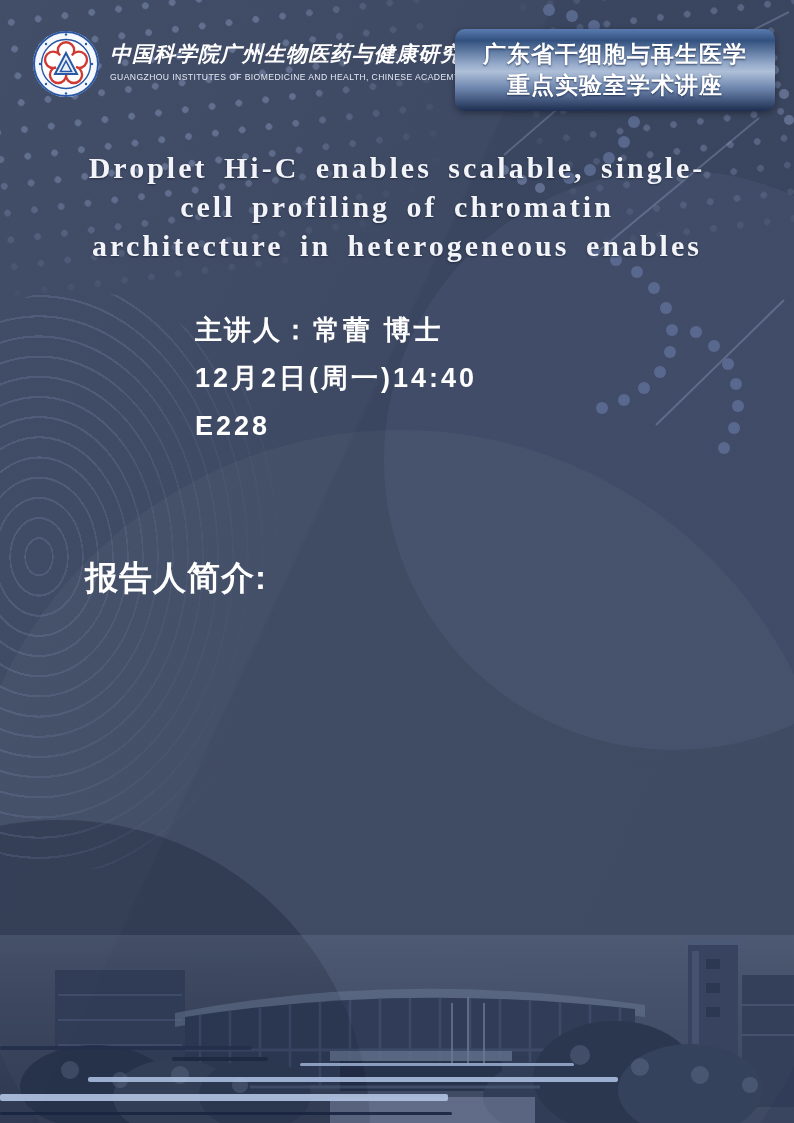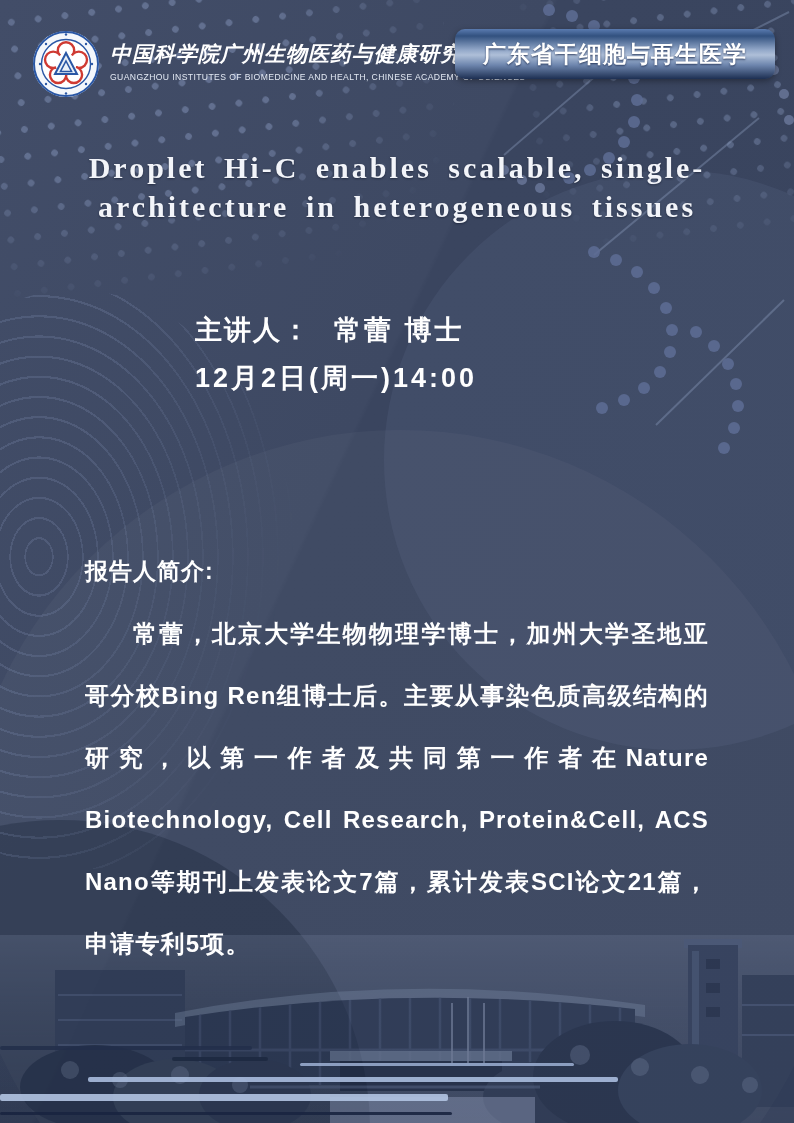--- a/index.html
+++ b/index.html
@@ -39,43 +39,43 @@
   .bar.l2{left:88px;top:1077px;width:530px;height:5px;background:#aabdde;opacity:.9;}
   .bar.l3{left:0;top:1094px;width:448px;height:7px;background:#b3c4e2;opacity:.9;}
   .bar.d3{left:0;top:1112px;width:452px;height:3px;background:#1a2540;opacity:.9;}
 
   
   .logo{position:absolute;left:32px;top:30px;width:68px;height:68px;}
   .org{position:absolute;left:110px;top:40px;width:350px;}
   .org-cn{font-family:"DejaVu Serif","Liberation Serif",serif;font-style:italic;font-weight:bold;
     font-size:21px;letter-spacing:1px;color:#ffffff;white-space:nowrap;}
   .org-en{margin-top:4px;font-size:8.6px;letter-spacing:.4px;color:#e4eaf4;white-space:nowrap;}
-  .badge{position:absolute;left:455px;top:29px;width:320px;height:50px;border-radius:10px;
+  .badge{position:absolute;left:455px;top:29px;width:320px;height:82px;border-radius:10px;
     background:linear-gradient(180deg,#5a7bb0 0%,#32517f 14%,#93a8c9 42%,#aebfd8 52%,#6e86ae 72%,#1d2f52 100%);
     box-shadow:0 2px 6px rgba(0,0,0,.35);
     display:flex;flex-direction:column;justify-content:center;align-items:center;}
   .badge div{font-size:23px;font-weight:bold;line-height:31px;letter-spacing:1px;color:#fff;
     text-shadow:0 1px 2px rgba(20,35,70,.8);}
 
   
   .title{position:absolute;left:0;top:148px;width:794px;text-align:center;
     font-family:"Liberation Serif","DejaVu Serif",serif;font-weight:bold;
     font-size:30px;line-height:39px;letter-spacing:3px;word-spacing:6px;color:#f2f4f9;
     text-shadow:0 1px 2px rgba(10,16,34,.5);}
 
   
   .details{position:absolute;left:195px;top:306px;}
   .detail-row{display:flex;align-items:baseline;height:48px;line-height:48px;
     font-size:27px;font-weight:bold;color:#fff;}
-  .detail-label{letter-spacing:2px;margin-right:23px;white-space:pre;}
+  .detail-label{letter-spacing:2px;margin-right:2px;white-space:pre;}
   .detail-value{letter-spacing:3px;white-space:pre;}
 
   
   .bio{position:absolute;left:85px;top:556px;width:624px;}
-  .bio-heading{font-size:23px;font-weight:bold;letter-spacing:1px;color:#fff;}
+  .bio-heading{font-size:33px;font-weight:bold;letter-spacing:1px;color:#fff;}
   .bio-text{margin:16px 0 0 0;font-size:24px;font-weight:bold;line-height:62px;
     letter-spacing:1.2px;text-align:justify;text-indent:2em;color:#fff;}
 </style>
 </head>
 <body>
 
 <div class="poster">
 
   <div class="big-circle-mid"></div>
   <div class="big-circle-right"></div>
@@ -226,39 +226,41 @@
         <circle cx="34" cy="63.5" r="1.2"></circle>
     </g>
   </svg>
   <div class="org">
     <div class="org-cn">中国科学院广州生物医药与健康研究院</div>
     <div class="org-en">GUANGZHOU INSTITUTES OF BIOMEDICINE AND HEALTH, CHINESE ACADEMY OF SCIENCES</div>
   </div>
 
   <div class="badge">
     <div>广东省干细胞与再生医学</div>
+    <div>重点实验室学术讲座</div>
   </div>
 
   <div class="title">
     <div>Droplet Hi-C enables scalable, single-</div>
-    <div>architecture in heterogeneous tissues</div>
+    <div>cell profiling of chromatin</div>
+    <div>architecture in heterogeneous enables</div>
   </div>
 
   <div class="details">
     <div class="detail-row">
       <span class="detail-label">主讲人：</span>
       <span class="detail-value">常蕾 博士</span>
     </div>
     <div class="detail-row">
-      <span class="detail-value">12月2日(周一)14:00</span>
-    </div>
-    <div class="detail-row">
+      <span class="detail-value">12月2日(周一)14:40</span>
+    </div>
+    <div class="detail-row">
+      <span class="detail-value">E228</span>
     </div>
     <div class="detail-row">
     </div>
   </div>
 
   <div class="bio">
     <div class="bio-heading">报告人简介:</div>
-    <p class="bio-text">常蕾，北京大学生物物理学博士，加州大学圣地亚哥分校Bing Ren组博士后。主要从事染色质高级结构的研究，以第一作者及共同第一作者在Nature Biotechnology, Cell Research, Protein&amp;Cell, ACS Nano等期刊上发表论文7篇，累计发表SCI论文21篇，申请专利5项。</p>
   </div>
 
 </div>
 
 </body></html>

